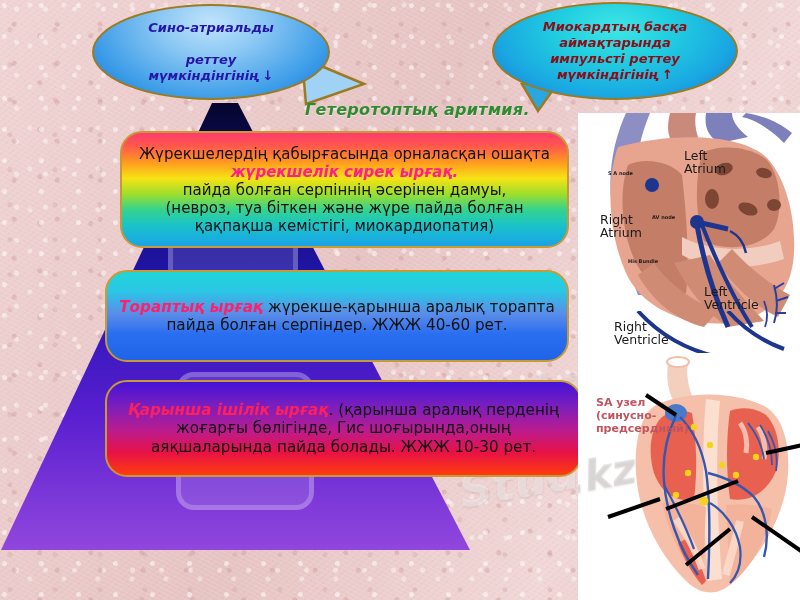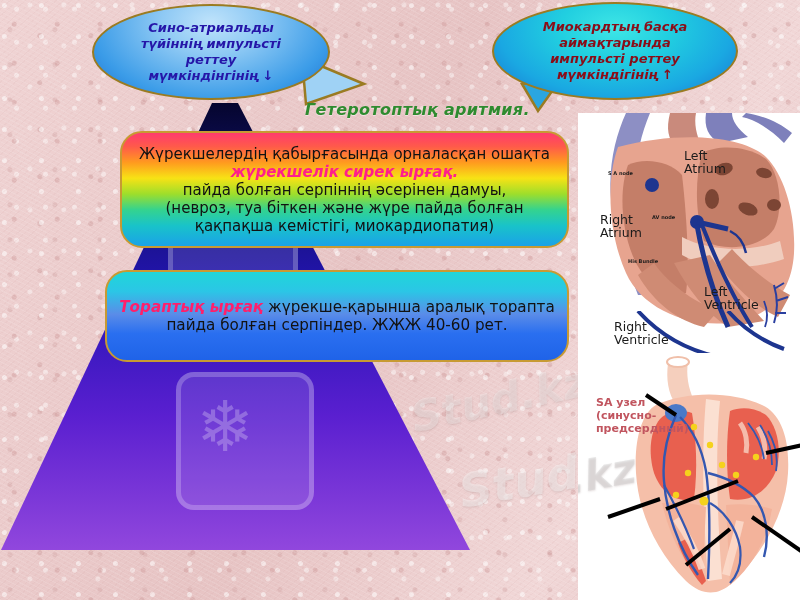--- a/index.html
+++ b/index.html
@@ -161,21 +161,21 @@
   <div class="wm" style="left:458px;top:448px;font-size:46px;transform:rotate(-10deg);color:rgba(255,255,255,.42);">Stud.kz</div>
   <div class="wm" style="left:600px;top:500px;font-size:44px;transform:rotate(-10deg);color:rgba(170,130,130,.30);">Stud.kz – Stud</div>
   <div class="wm" style="left:408px;top:358px;font-size:42px;transform:rotate(-12deg);">Stud.kz – Stud</div>
 
   <svg class="tail" style="left:300px;top:52px;width:68px;height:58px;" viewBox="0 0 68 58">
     <polygon points="2,6 64,32 6,52" fill="#9fd2f5" stroke="#9a7b22" stroke-width="2.5"></polygon>
   </svg>
   <div class="bubble" id="bubble-left">
     <div class="txt">
       <span>Сино-атриальды</span><br>
-      <span>түйіннің импульсті</span><br>
+      <br>
       <span>реттеу</span><br>
       <span>мүмкіндінгінің ↓</span>
     </div>
   </div>
 
   <svg class="tail" style="left:508px;top:78px;width:56px;height:36px;" viewBox="0 0 56 36">
     <polygon points="52,2 14,6 30,33" fill="#2aa6e0" stroke="#9a7b22" stroke-width="2.5"></polygon>
   </svg>
   <div class="bubble" id="bubble-right">
     <div class="txt">
@@ -198,20 +198,27 @@
     </div>
   </div>
 
   <div class="pbox" id="pbox2">
     <div>
       <span class="line"><span class="em2">Тораптық ырғақ</span><span> жүрекше-қарынша аралық торапта</span></span>
       <span class="line">пайда болған серпіндер. ЖЖЖ 40-60 рет.</span>
     </div>
   </div>
 
+  <div class="pbox" id="pbox3">
+    <div>
+      <span class="line"><span class="em3">Қарынша ішілік ырғақ</span><span>. (қарынша аралық перденің</span></span>
+      <span class="line">жоғарғы бөлігінде, Гис шоғырында,оның</span>
+      <span class="line">аяқшаларында пайда болады. ЖЖЖ 10-30 рет.</span>
+    </div>
+  </div>
 
   <div class="heart-panel">
 
     <div class="heart-fig">
       <svg viewBox="0 0 222 222" width="222" height="222">
         <rect x="0" y="0" width="222" height="222" fill="#ffffff"></rect>
 
         <path d="M48 0 C38 22 30 52 33 86 C36 120 48 150 60 182 L86 182 C72 148 60 116 58 84 C56 50 62 24 72 0 Z" fill="#8d8fc4"></path>
         <path d="M92 0 C88 16 90 26 98 34 L124 34 C118 22 116 10 118 0 Z" fill="#c98a7c"></path>
         <path d="M128 0 C126 14 130 24 142 30 L170 24 C160 16 154 8 154 0 Z" fill="#7e80bb"></path>

